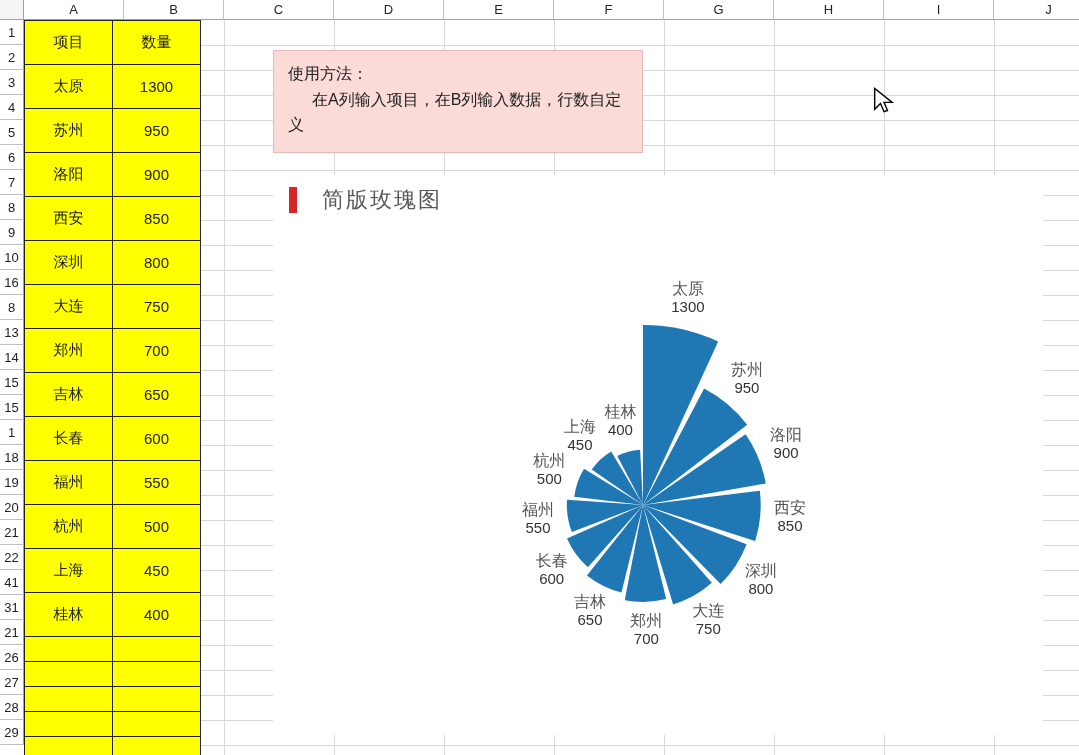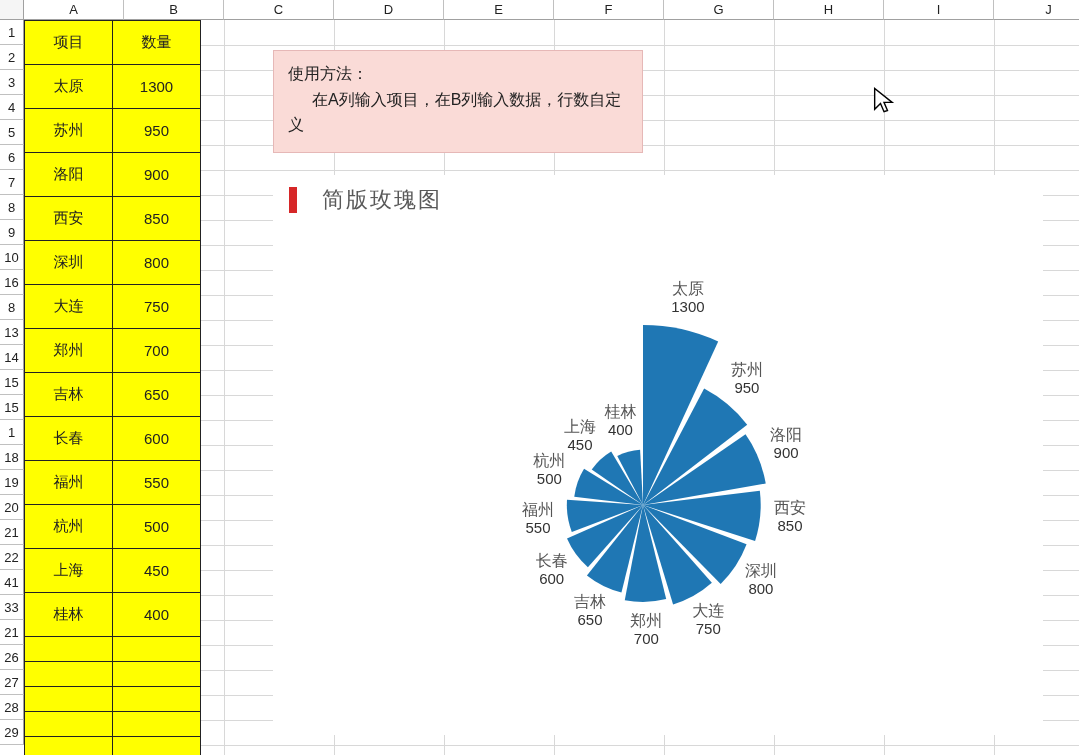--- a/index.html
+++ b/index.html
@@ -171,21 +171,21 @@
     <div class="rownum">14</div>
     <div class="rownum">15</div>
     <div class="rownum">15</div>
     <div class="rownum">1</div>
     <div class="rownum">18</div>
     <div class="rownum">19</div>
     <div class="rownum">20</div>
     <div class="rownum">21</div>
     <div class="rownum">22</div>
     <div class="rownum">41</div>
-    <div class="rownum">33</div>
+    <div class="rownum">31</div>
     <div class="rownum">21</div>
     <div class="rownum">26</div>
     <div class="rownum">27</div>
     <div class="rownum">28</div>
     <div class="rownum">29</div>
   </div>
 
 <div class="gridlines">
     <div class="vline" style="left: 100px;"></div>
     <div class="vline" style="left: 200px;"></div>

